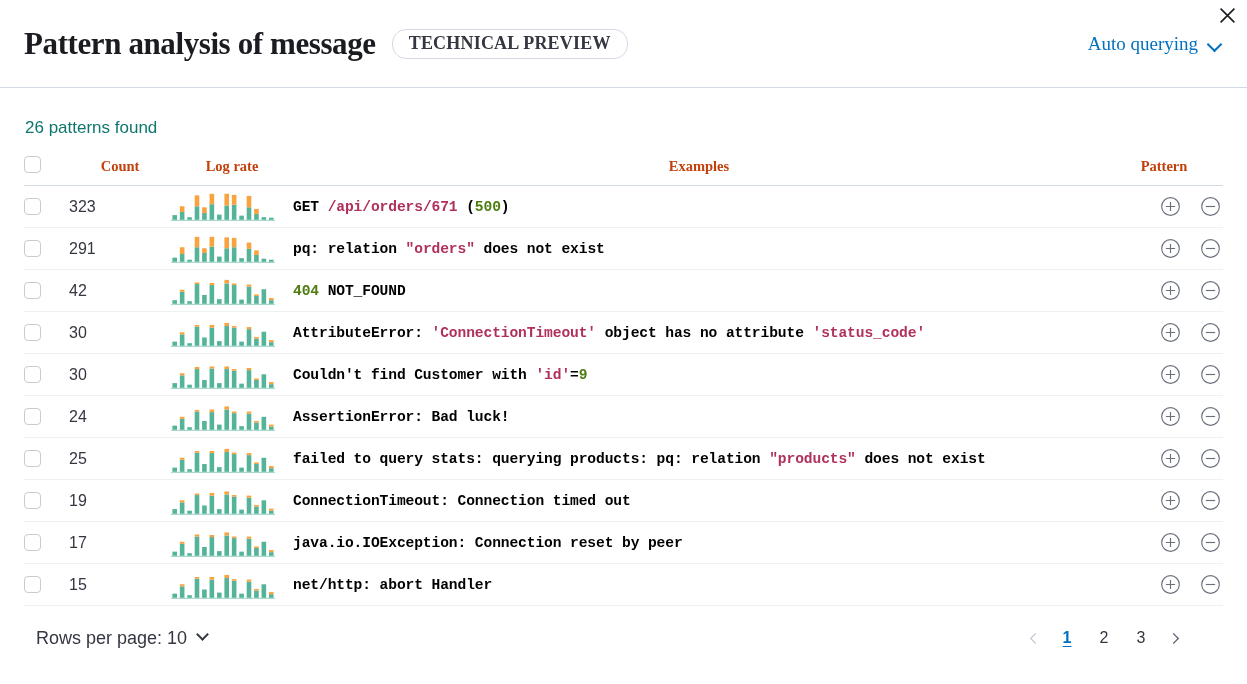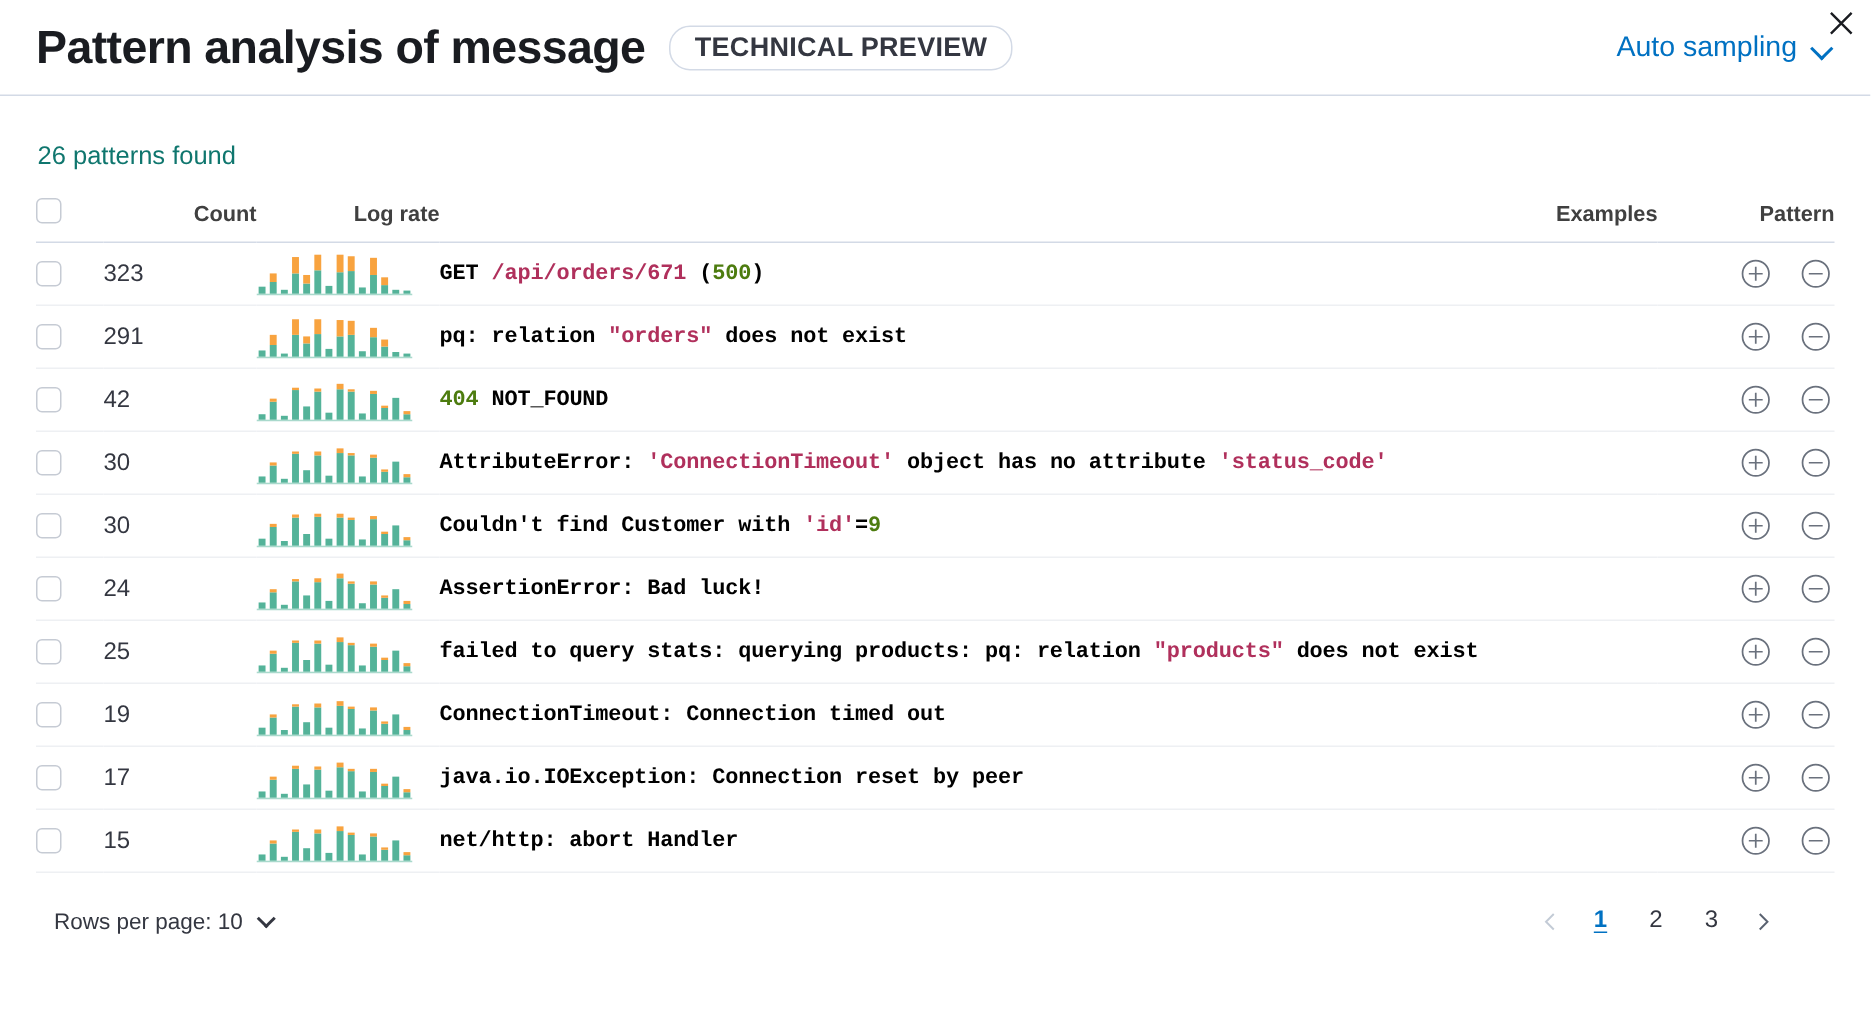--- a/index.html
+++ b/index.html
@@ -11,27 +11,28 @@
     width: 1247px;
     height: 684px;
     font-family: "Liberation Sans", sans-serif;
     color: #343741;
     overflow: hidden;
     position: relative;
   }
 
   
   .flyout-header {
-    height: 64px;
+    height: 88px;
     box-sizing: border-box;
     border-bottom: 1px solid #d3dae6;
     display: flex;
     align-items: center;
     padding: 0 24px;
     position: relative;
+    font-family: Liberation Serif, serif;
   }
   .title-group {
     display: flex;
     align-items: center;
     gap: 16px;
   }
   .page-title {
     font-size: 31px;
     font-weight: 700;
     letter-spacing: -0.4px;
@@ -109,25 +110,26 @@
 
   
   table.pattern-table {
     width: 100%;
     border-collapse: collapse;
     table-layout: fixed;
   }
   table.pattern-table th {
     font-size: 14.5px;
     font-weight: 700;
-    color: #404040;
-    text-align: right;
+    color: #c2410c;
+    text-align: center;
     padding: 0 0 10px 0;
     border-bottom: 1px solid #d3dae6;
     vertical-align: bottom;
+    font-family: Liberation Serif, serif;
   }
   table.pattern-table td {
     border-bottom: 1px solid #eef0f3;
     padding: 0;
     height: 41px;
     vertical-align: middle;
   }
   .col-check  { width: 45px; }
   .col-count  { width: 102px; }
   .col-rate   { width: 122px; }
@@ -195,21 +197,21 @@
   
   .table-footer {
     display: flex;
     align-items: center;
     padding: 18px 34px 0 12px;
   }
   .rows-per-page {
     display: flex;
     align-items: flex-start;
     gap: 9px;
-    font-size: 15px;
+    font-size: 18px;
     color: #343741;
     cursor: pointer;
     white-space: nowrap;
   }
   .rows-per-page .chev { color: #343741; width: 14px; height: 14px; }
   .rows-per-page .chev::before { width: 7px; height: 7px; top: 2px; }
 
   .pagination {
     margin-left: auto;
     display: flex;
@@ -247,21 +249,21 @@
 </head>
 <body>
 
 <div class="flyout-header">
   <div class="title-group">
     <div class="page-title">Pattern analysis of message</div>
     <div class="preview-badge">TECHNICAL PREVIEW</div>
   </div>
   <div class="header-right">
     <div class="sampling-control">
-      <span>Auto sampling</span>
+      <span>Auto querying</span>
       <span class="chev"></span>
     </div>
   </div>
   <div class="close-btn">
     <svg width="17" height="17" viewBox="0 0 16 16" aria-hidden="true">
       <path d="M1.5 1.5 L14.5 14.5 M14.5 1.5 L1.5 14.5" stroke="currentColor" stroke-width="1.5" fill="none"></path>
     </svg>
   </div>
 </div>
 

